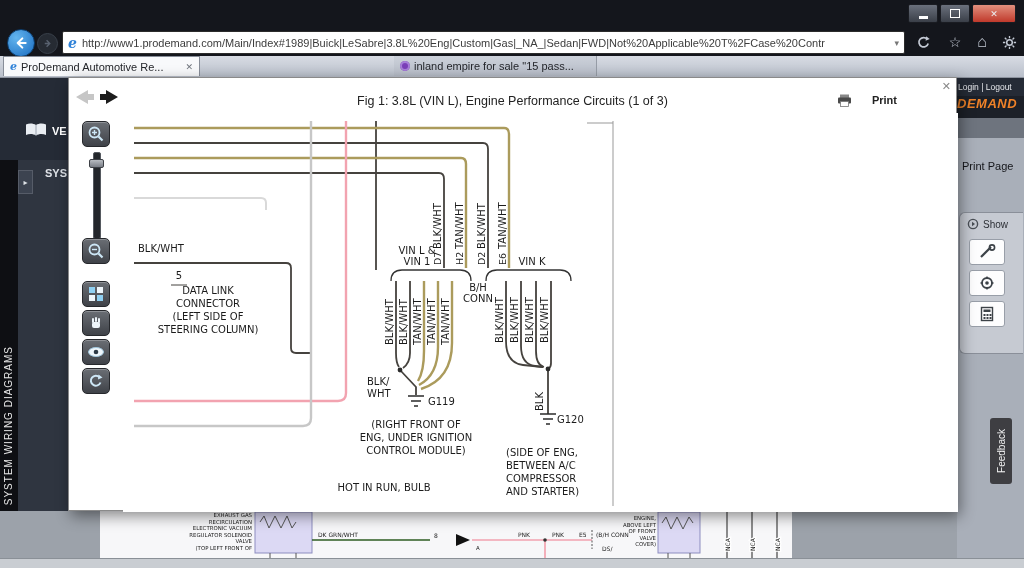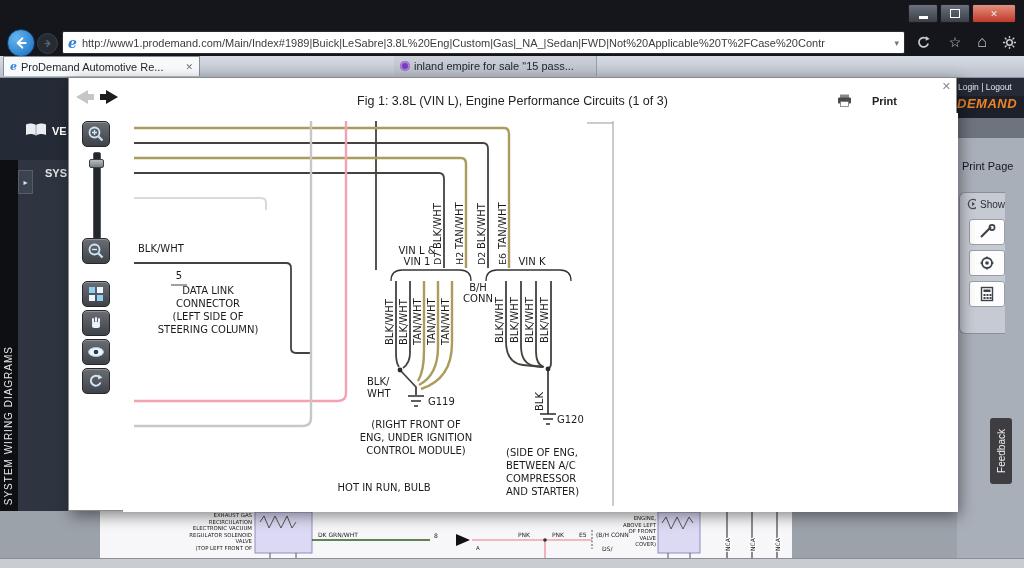--- a/index.html
+++ b/index.html
@@ -55,36 +55,36 @@
   .nav-ve{left:52px;top:125px;color:#fff;font-weight:bold;font-size:11px;}
   .nav-sys{left:45px;top:167px;color:#dfe3e8;font-weight:bold;font-size:11px;}
 
   .pg-right-dark{left:957px;top:78px;width:67px;height:18px;background:#252b36;}
   .login{position:absolute;left:958px;top:82px;width:84px;color:#e6e8ec;font-size:8.5px;white-space:nowrap;}
   .brandband{left:957px;top:96px;width:67px;height:22px;background:#1c2028;display:flex;align-items:flex-start;}
   .brand{color:#f08228;font-weight:bold;font-style:italic;font-size:13px;letter-spacing:0.5px;}
   .grayband{left:957px;top:118px;width:67px;height:20px;background:#6e747e;}
   .pg-right-light{left:957px;top:138px;width:67px;height:373px;background:#a9afb9;}
   .printpage{position:absolute;left:962px;top:160px;font-size:11px;color:#15161a;}
-  .shortcut-panel{left:959px;top:192px;width:46px;height:142px;background:#c6cad2;
+  .shortcut-panel{left:959px;top:212px;width:64px;height:142px;background:#c6cad2;
     border:1px solid #8a8f99;border-right:none;border-radius:6px 0 0 6px;box-sizing:border-box;}
   .showrow{display:flex;align-items:center;gap:4px;padding:5px 0 4px 7px;font-size:10px;color:#2c2f35;}
   .tile{width:34px;height:24px;background:#fdfdfe;border:1px solid #989ea8;border-radius:3px;
     margin:5px 0 0 9px;display:flex;align-items:center;justify-content:center;}
   .feedback{left:990px;top:418px;width:22px;height:66px;background:#3e3e42;border-radius:3px;
     display:flex;align-items:center;justify-content:center;}
   .feedback span{color:#f2f2f2;font-size:10px;writing-mode:vertical-rl;transform:rotate(180deg);}
 
   
   .modal{left:68px;top:77px;width:889px;height:434px;background:#fff;border:1px solid #8a8a8a;
     box-sizing:border-box;box-shadow:3px 5px 14px rgba(0,0,0,.45);z-index:5;}
   .modal-close{position:absolute;right:5px;top:2px;font-size:11px;color:#888;}
   .viewer-title{position:absolute;left:0;right:0;top:16px;text-align:center;
     font-size:12.5px;color:#222;}
-  .printbtn{position:absolute;right:59px;top:16px;display:flex;align-items:center;gap:20px;
+  .printbtn{position:absolute;right:59px;top:16px;display:flex;align-items:flex-start;gap:20px;
     font-size:11px;font-weight:bold;color:#222;}
   .navarrows{position:absolute;left:4px;top:9px;}
   .toolcol{position:absolute;left:13px;top:43px;width:28px;height:280px;}
   .toolbtn{position:absolute;left:0;width:28px;height:26px;border-radius:5px;
     background:linear-gradient(#6a6e74,#3f4248);border:1px solid #26282c;box-sizing:border-box;
     display:flex;align-items:center;justify-content:center;box-shadow:inset 0 1px 0 rgba(255,255,255,.25);}
   .slider-track{position:absolute;left:11px;top:31px;width:6px;height:85px;background:#23262b;
     border:1px solid #55595f;border-radius:2px;}
   .slider-thumb{position:absolute;left:-5px;top:6px;width:15px;height:9px;border-radius:2px;
     background:linear-gradient(#b8bcc2,#7a7e86);border:1px solid #3c3f45;box-sizing:border-box;}

